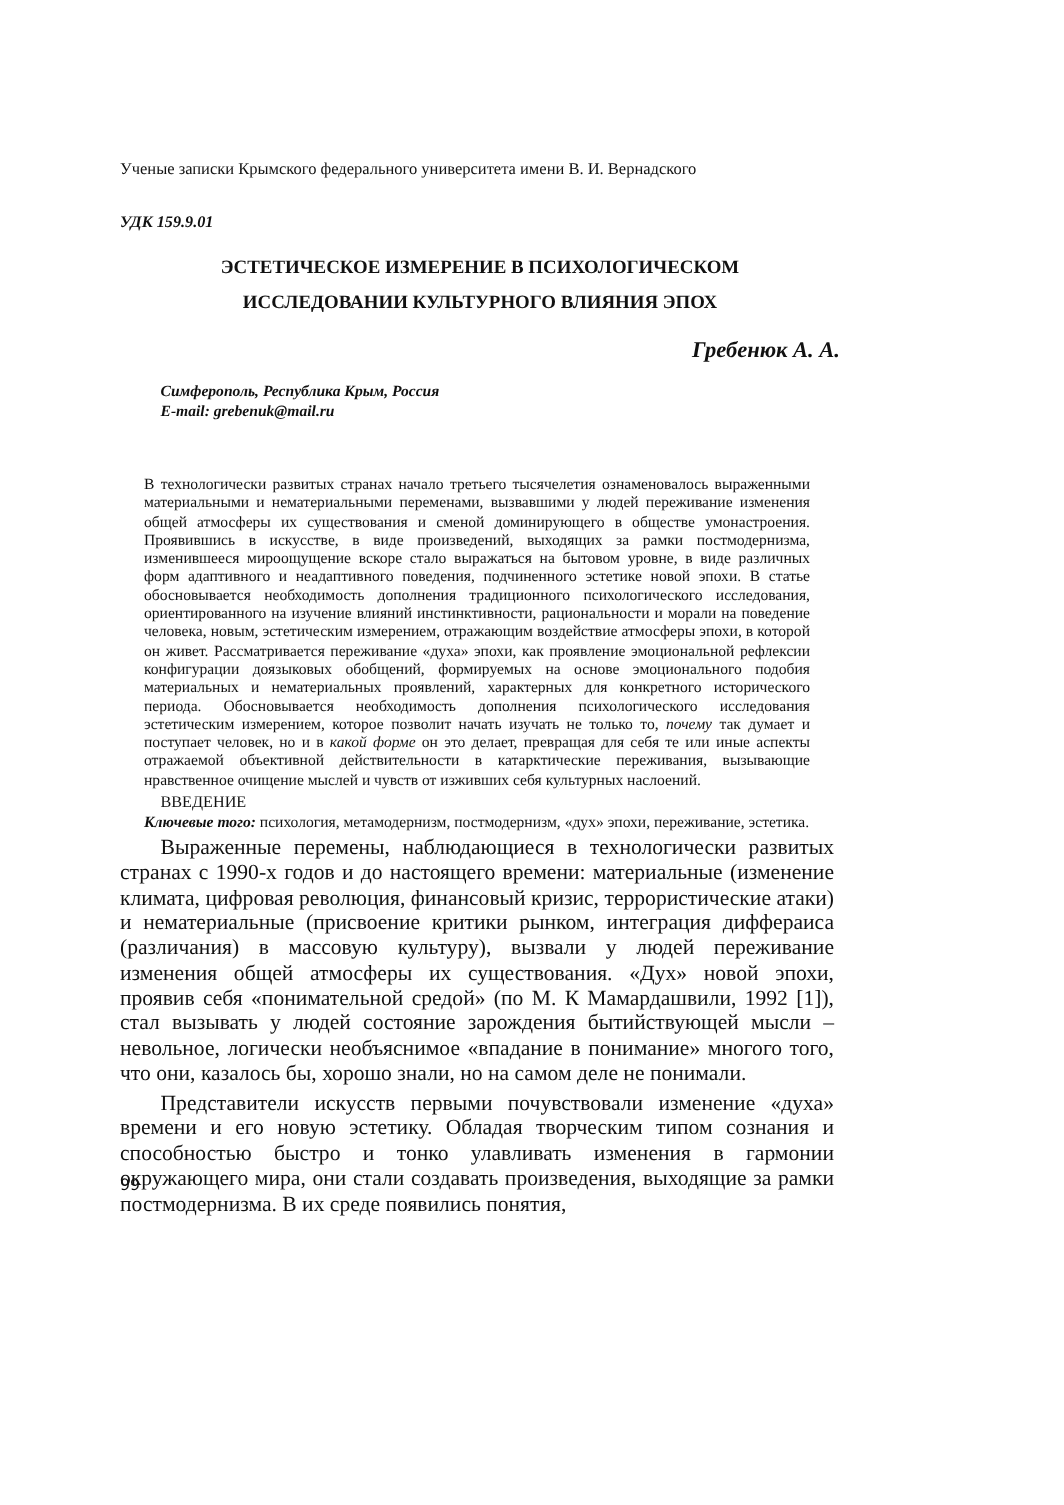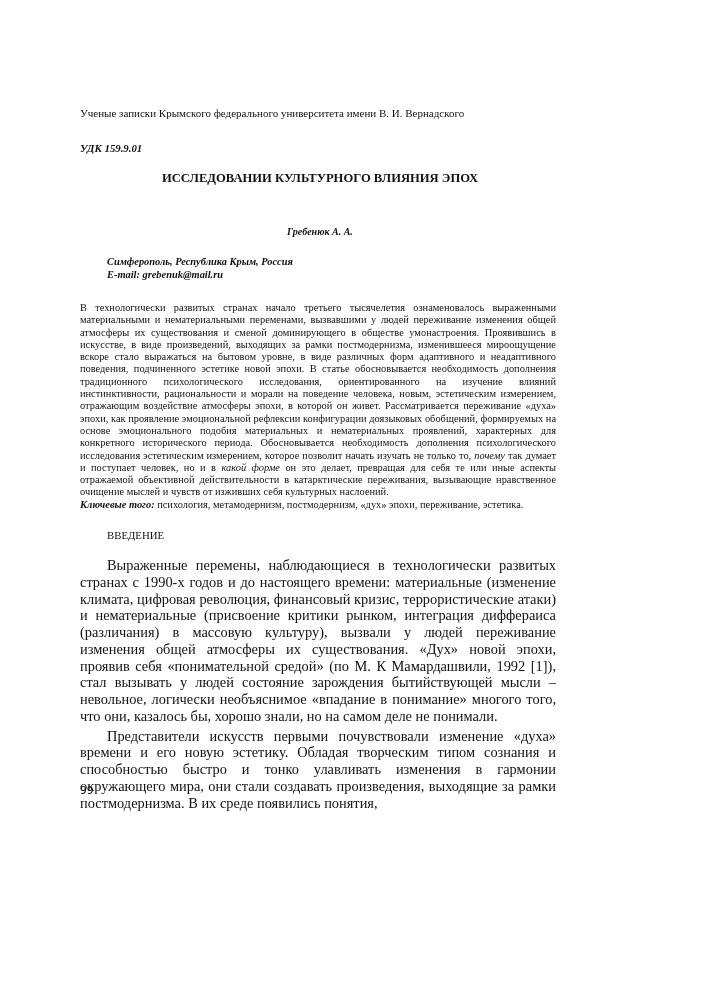--- a/index.html
+++ b/index.html
@@ -1,41 +1,42 @@
 <!DOCTYPE html>
 <html><head>
 <meta charset="utf-8">
 <style>
   html, body { margin:0; padding:0; background:#ffffff; }
   body { width:709px; height:1003px; position:relative; overflow:hidden; font-family:"Liberation Serif", serif; color:#111; }
   .header { position:absolute; left:80px; top:107px; font-size:11px; line-height:13px; width:480px; }
   .udk { position:absolute; left:80px; top:142px; font-size:10.8px; font-weight:bold; font-style:italic;text-align:center; }
   .title { position:absolute; left:80px; top:167px; width:480px; text-align:center; font-size:12.6px; font-weight:bold; line-height:23px; }
   .title div { white-space:nowrap; }
-  .author { position:absolute; left:80px; top:226px; width:480px; text-align:center; font-size:10px; font-weight:bold; font-style:italic; }
+  .author { position:absolute; left:80px; top:226px; width:480px; text-align:right; font-size:15px; font-weight:bold; font-style:italic; }
   .affil { position:absolute; left:107px; top:256px; font-size:10.4px; font-weight:bold; font-style:italic; line-height:12.5px; }
   .abstract { position:absolute; left:80px; top:302px; width:476px; font-size:10.4px; line-height:12.3px; text-align:justify; }
-  .abstract p { margin:0; }
+  .abstract p { margin:16px; }
   .kw-label { font-weight:bold; font-style:italic; }
   .section { position:absolute; left:107px; top:529px; font-size:10.8px; font-weight:normal; }
   .body { position:absolute; left:80px; top:557px; width:476px; font-size:14.4px; line-height:16.75px; text-align:justify; }
   .body p { margin:0 0 3px 0; text-indent:27px; }
   .pagenum { position:absolute; left:80px; top:784px; width:480px; text-align:left; font-family:"DejaVu Sans", sans-serif; font-size:10.5px; }
   i.em { font-style:italic; }
 </style>
 </head>
 <body>
 
 <div class="header">
   <div>Ученые записки Крымского федерального университета имени В. И. Вернадского</div>
 </div>
 
 <div class="udk">УДК 159.9.01</div>
 
 <div class="title">
+  <div>ЭСТЕТИЧЕСКОЕ ИЗМЕРЕНИЕ В ПСИХОЛОГИЧЕСКОМ</div>
   <div>ИССЛЕДОВАНИИ КУЛЬТУРНОГО ВЛИЯНИЯ ЭПОХ</div>
 </div>
 
 <div class="author">Гребенюк А. А.</div>
 
 <div class="affil">
   <div>Симферополь, Республика Крым, Россия</div>
   <div>E-mail: grebenuk@mail.ru</div>
 </div>
 

